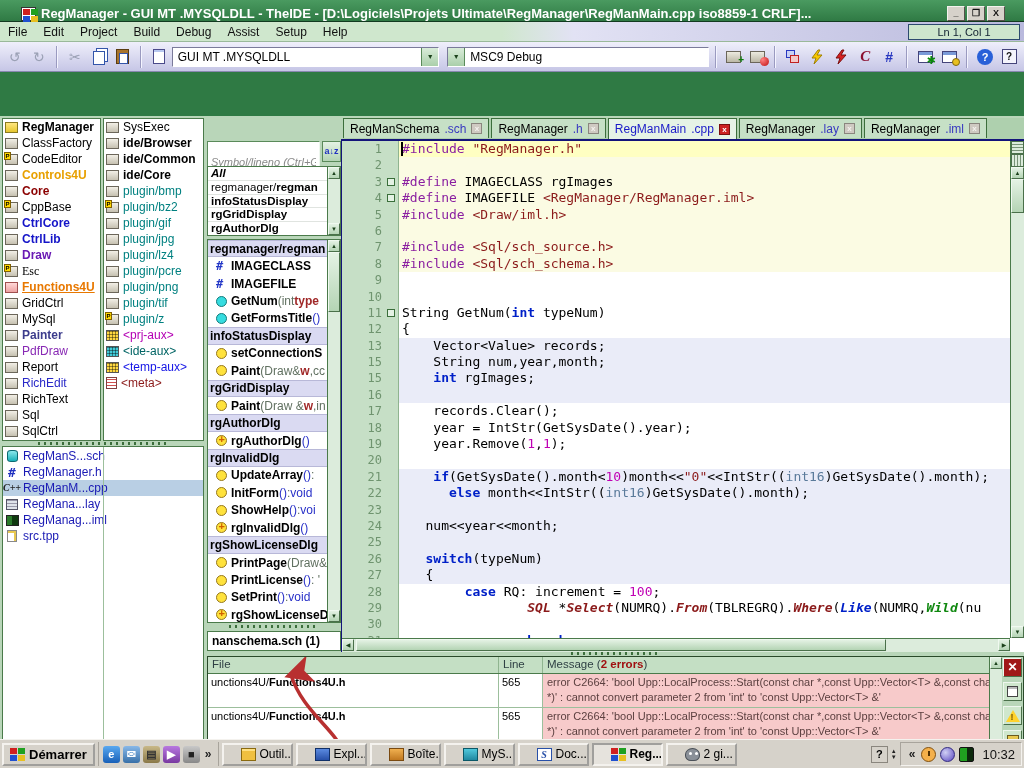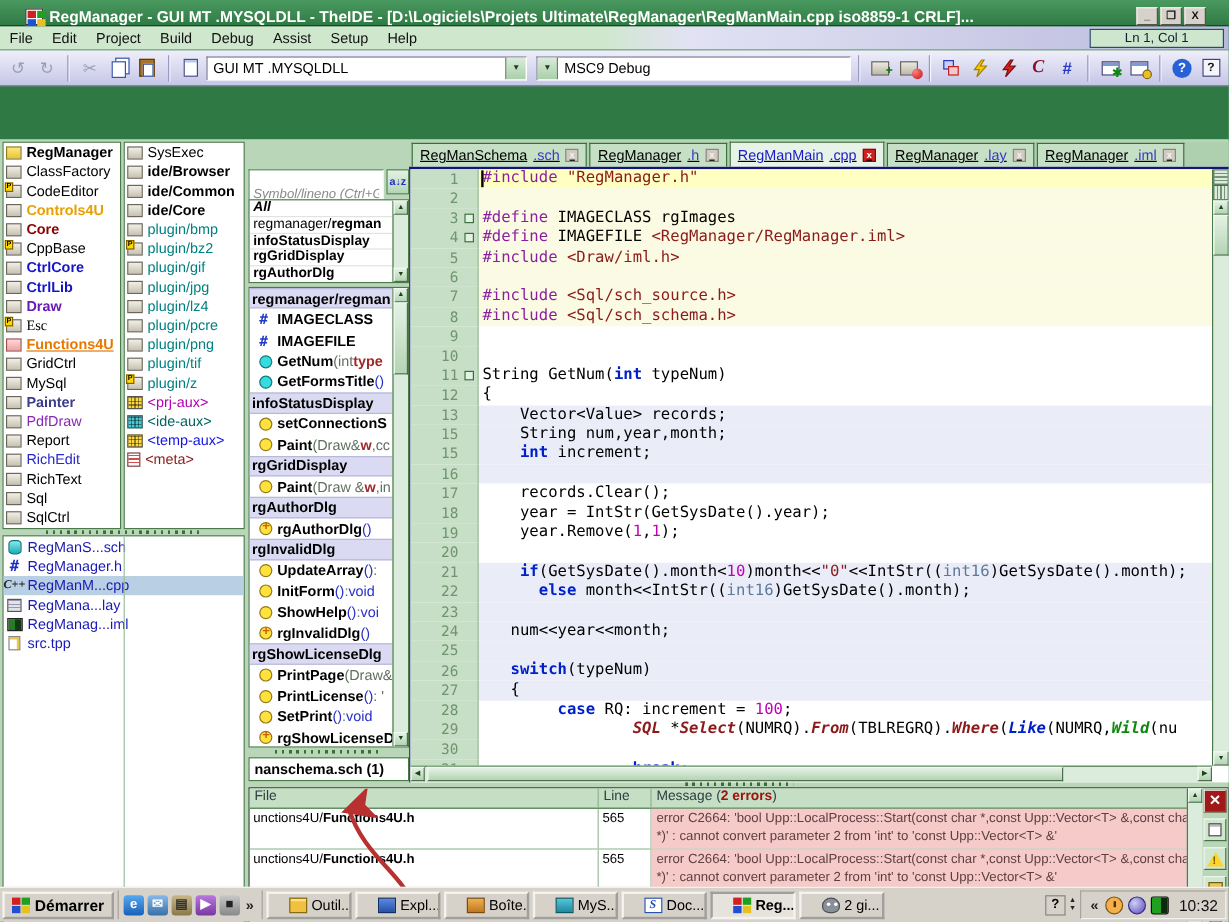--- a/index.html
+++ b/index.html
@@ -101,21 +101,21 @@
   .mi.cyan { background:#36dce0; border-color:#137b7b; }
   .mi.yellow { background:#ffe23c; border-color:#96781e; }
   .mi.ctor { background:#ffe23c; border-color:#96781e; }
   .mi.ctor::after { content:"+"; position:absolute; left:1.5px; top:-2px; font:bold 11px/11px "Liberation Sans"; color:#d06000; }
   .mi-hash { flex:none; width:11px; margin:0 4px 0 6px; font:bold 12px/12px "DejaVu Sans Mono", monospace; color:#2438c8; }
   .vsb { position:absolute; right:0; top:0; bottom:0; width:13px; background:#dcecdc; border-left:1px solid #4a7a4a; }
   .sbtn { width:12px; height:12px; background:linear-gradient(#e4f2e4,#b4d4b4); border:1px solid; border-color:#f0f9f0 #4a704a #4a704a #f0f9f0; font-size:6px; line-height:10px; text-align:center; color:#1c421c; }
   .afoot { position:absolute; left:0; top:490px; width:134px; height:20px; background:#fff; border:1px solid #4a7a4a; font-weight:bold; font-size:12px; padding:2px 4px; white-space:nowrap; overflow:hidden; }
 
   
-  .tabbar { position:absolute; left:343px; top:2px; right:0; height:21px; background:#aed0ae; display:flex; align-items:center;text-decoration:underline; }
+  .tabbar { position:absolute; left:343px; top:2px; right:0; height:21px; background:#aed0ae; display:flex; align-items:flex-start; }
   .tab { height:20px; display:flex; align-items:center; gap:5px; padding:0 6px; background:#c6e0c6; border:1px solid #3c6e3c; border-bottom:none; margin-right:2px; font-size:12px; white-space:nowrap; }
   .tab .ext { color:#3838c0; }
   .tab.active { background:#e6f3e6; height:21px; font-size:12px; }
   .tab.active .base, .tab.active .ext { color:#1a1ac8; }
   .tclose { width:11px; height:11px; background:#cfcac2; border:1px solid #8a867e; color:#f4f2ee; font:bold 8px/9px "Liberation Sans"; text-align:center; }
   .tab.active .tclose { background:#cc2222; border-color:#7a1010; color:#fff; }
 
   
   .editor { position:absolute; left:341px; top:23px; width:683px; height:513px; background:#fff;
     border-top:2px solid #14147a; border-left:1px solid #14147a; overflow:hidden; }
@@ -730,21 +730,21 @@
           <div class="crow">
             <span class="gut">13</span>
             <div class="cod" style="background: rgb(234, 236, 248);"><span class="sg-pln">    Vector&lt;Value&gt; records;</span></div>
           </div>
           <div class="crow">
             <span class="gut">15</span>
             <div class="cod" style="background: rgb(234, 236, 248);"><span class="sg-pln">    String num,year,month;</span></div>
           </div>
           <div class="crow">
             <span class="gut">15</span>
-            <div class="cod" style="background: rgb(234, 236, 248);"><span class="sg-pln">    </span><span class="sg-kw">int</span><span class="sg-pln"> increment;</span></div>
+            <div class="cod" style="background: rgb(234, 236, 248);"><span class="sg-pln">    </span><span class="sg-kw">int</span><span class="sg-pln"> rgImages;</span></div>
           </div>
           <div class="crow">
             <span class="gut">16</span>
             <div class="cod" style="background: rgb(234, 236, 248);"></div>
           </div>
           <div class="crow">
             <span class="gut">17</span>
             <div class="cod" style="background: rgb(255, 255, 255);"><span class="sg-pln">    records.Clear();</span></div>
           </div>
           <div class="crow">

